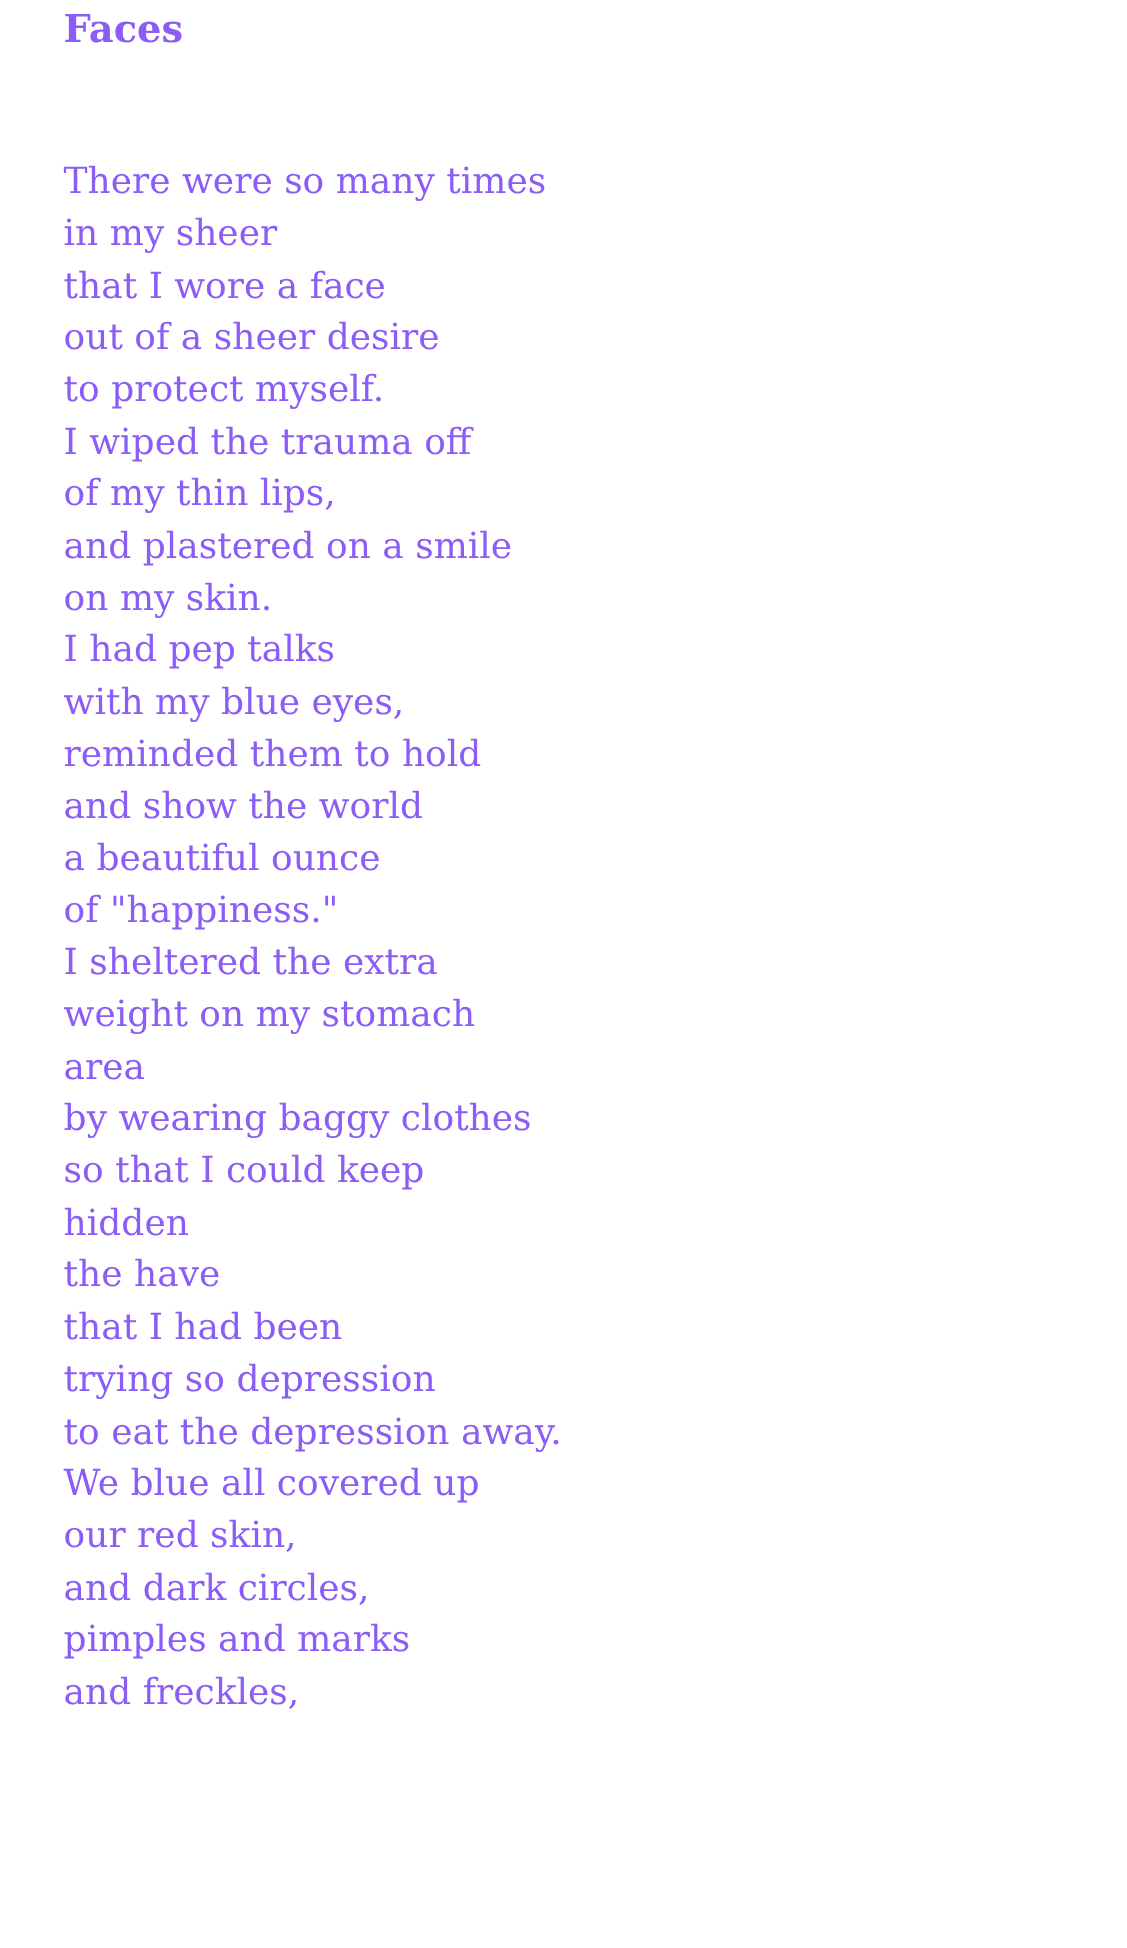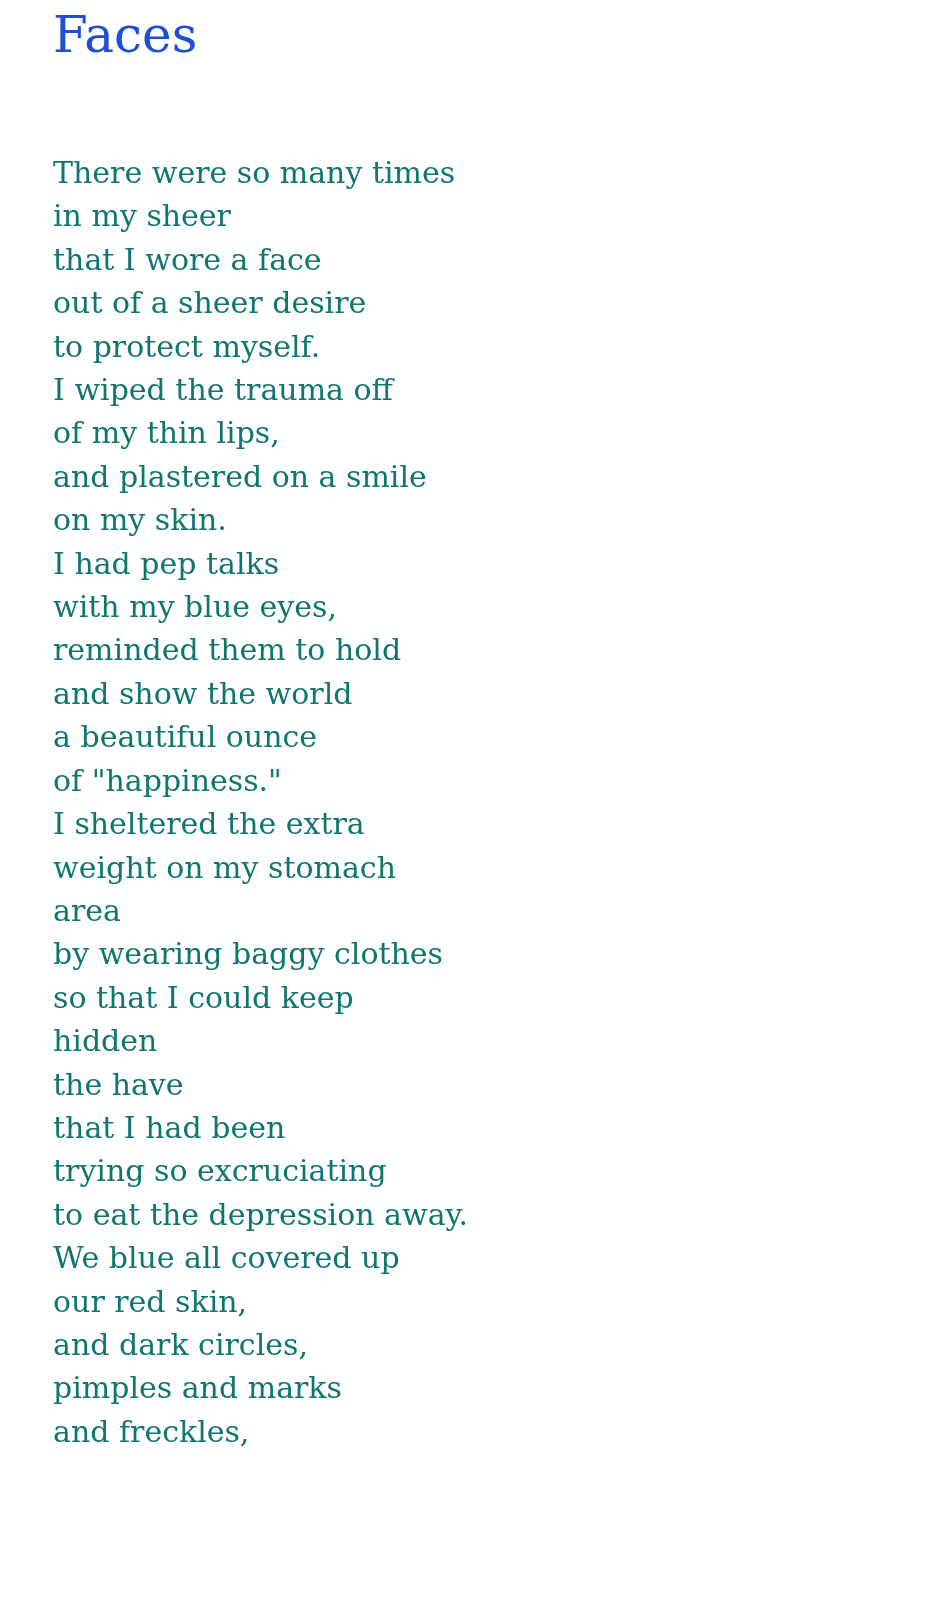--- a/index.html
+++ b/index.html
@@ -15,34 +15,34 @@
     -webkit-font-smoothing: antialiased;
   }
   .page {
     padding: 6px 40px 60px 53px;
     box-sizing: border-box;
     width: 939px;
   }
   h1.poem-title {
     margin: 0;
     padding: 0;
-    font-size: 50px;
+    font-size: 32px;
     line-height: 1.18;
-    font-weight: 400;
-    color: #1d4ed8;
+    font-weight: 700;
+    color: #8b5cf6;
     letter-spacing: 0px;
   }
   .poem {
     margin-top: 86px;
   }
   .poem-line {
     font-size: 30px;
     line-height: 43.4px;
     font-weight: 400;
-    color: #0f766e;
+    color: #8b5cf6;
     white-space: pre;
   }
 </style>
 </head>
 <body>
 
 <main class="page">
   <h1 class="poem-title">Faces</h1>
 
   <div class="poem">
@@ -62,21 +62,21 @@
       <div class="poem-line">a beautiful ounce</div>
       <div class="poem-line">of "happiness."</div>
       <div class="poem-line">I sheltered the extra</div>
       <div class="poem-line">weight on my stomach</div>
       <div class="poem-line">area</div>
       <div class="poem-line">by wearing baggy clothes</div>
       <div class="poem-line">so that I could keep</div>
       <div class="poem-line">hidden</div>
       <div class="poem-line">the have</div>
       <div class="poem-line">that I had been</div>
-      <div class="poem-line">trying so excruciating</div>
+      <div class="poem-line">trying so depression</div>
       <div class="poem-line">to eat the depression away.</div>
       <div class="poem-line">We blue all covered up</div>
       <div class="poem-line">our red skin,</div>
       <div class="poem-line">and dark circles,</div>
       <div class="poem-line">pimples and marks</div>
       <div class="poem-line">and freckles,</div>
     </div>
 </main>
 
 </body></html>

